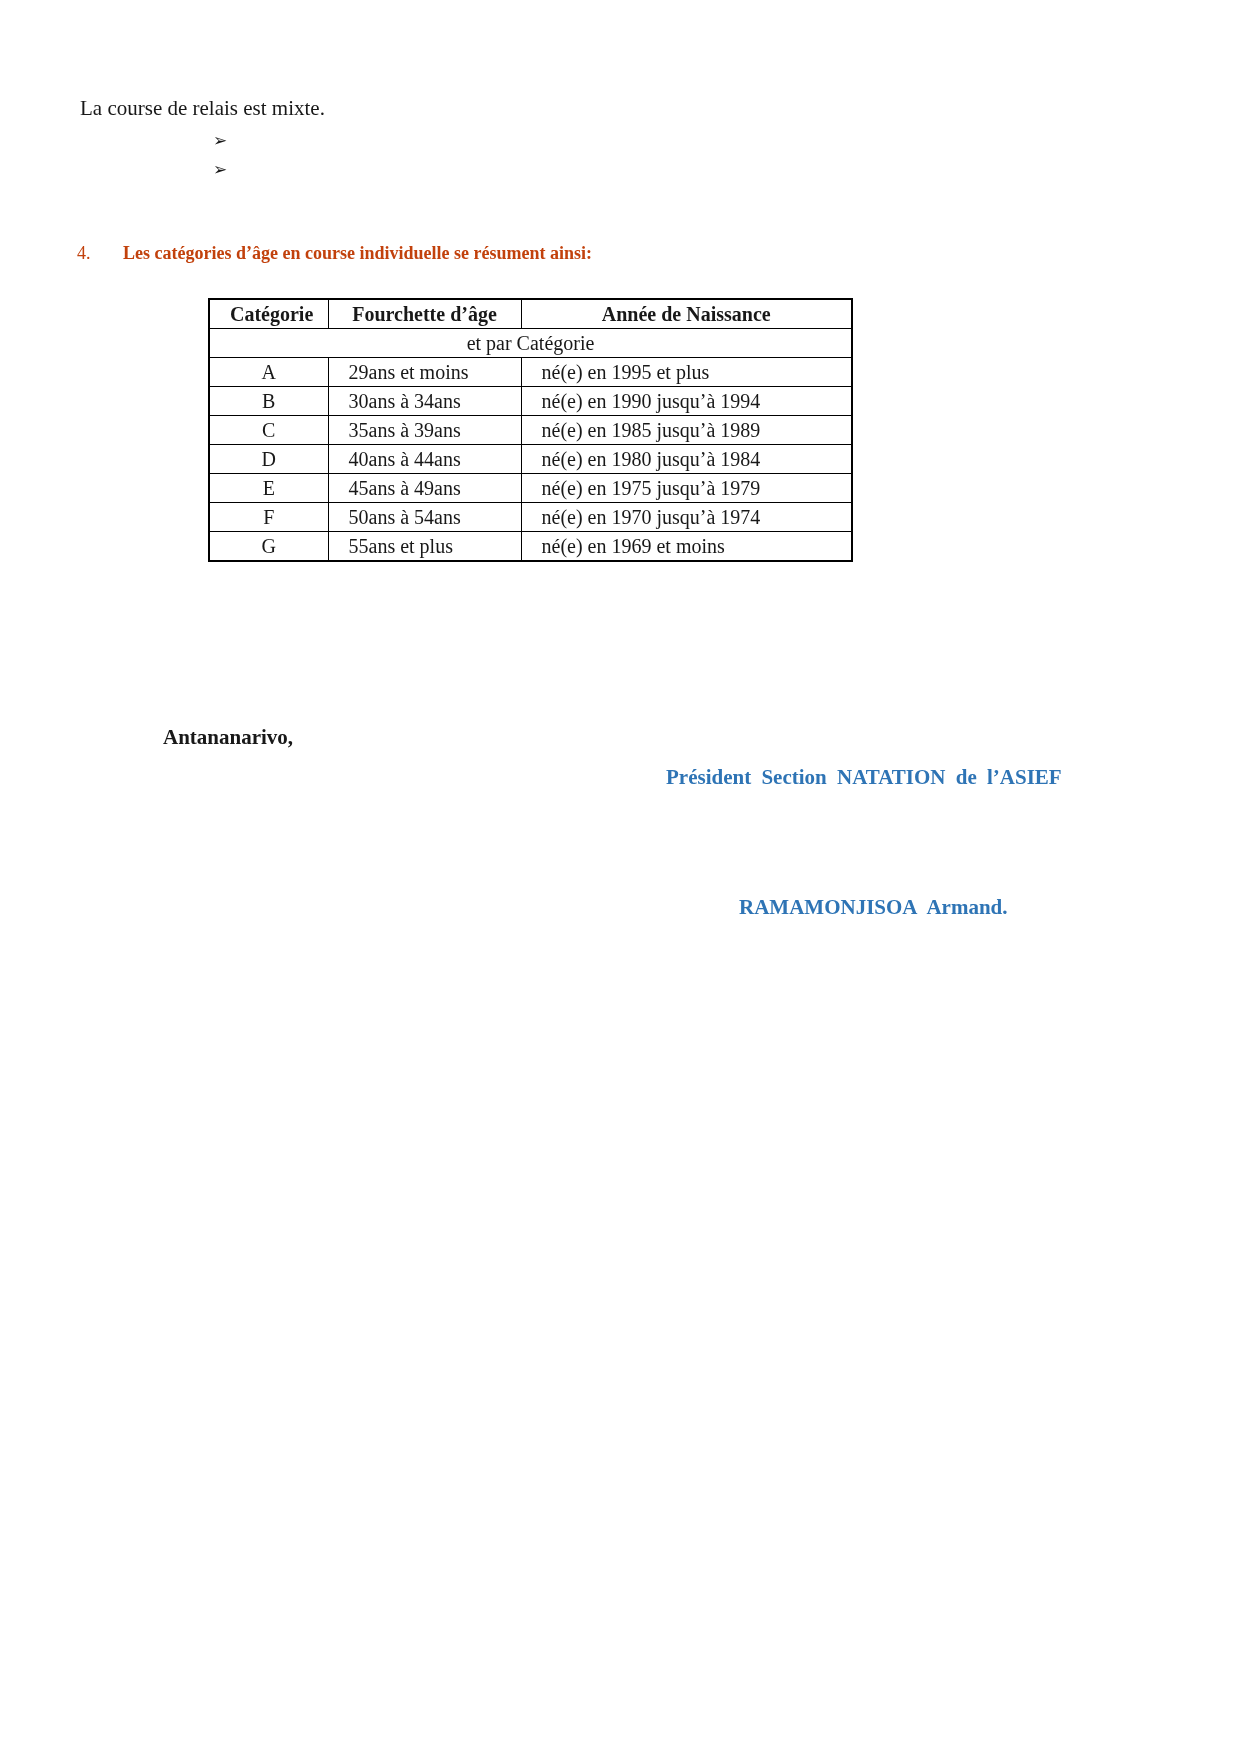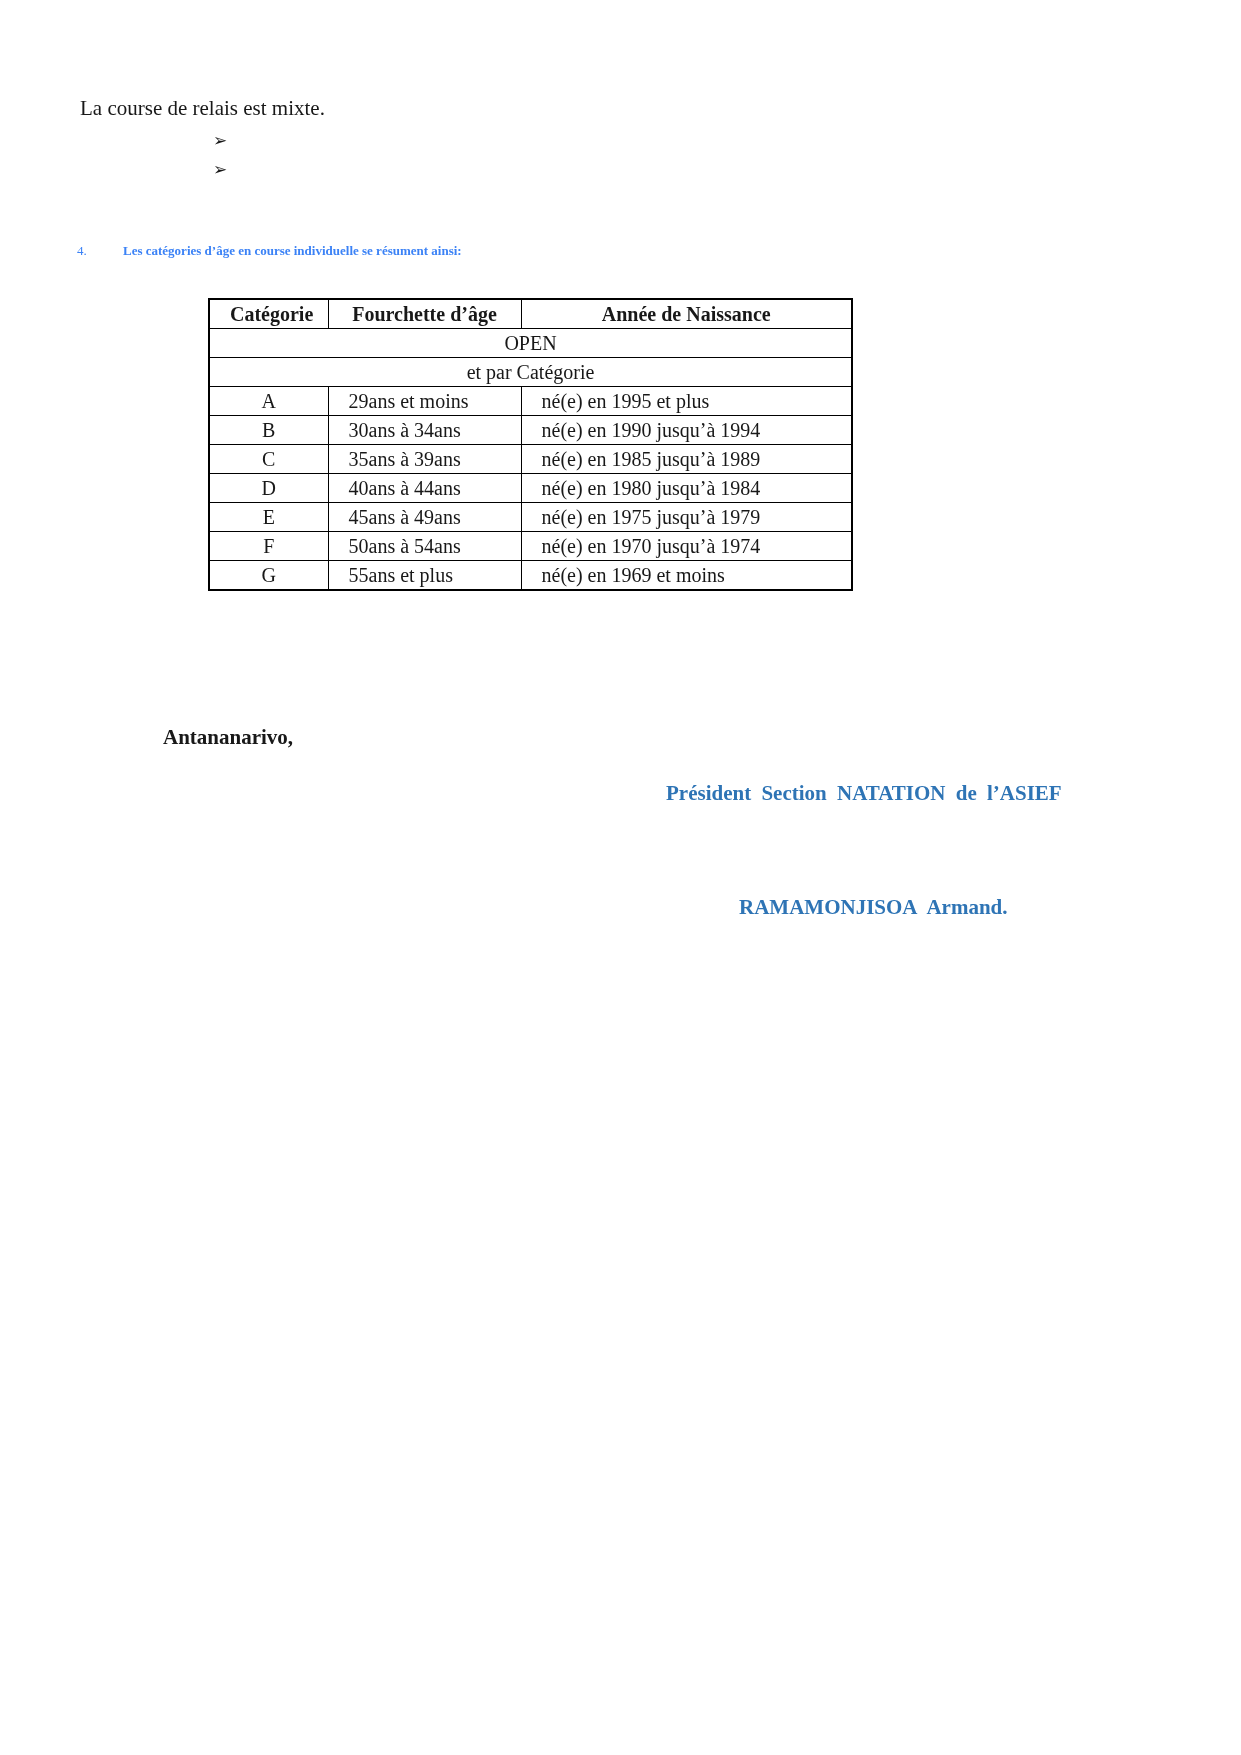--- a/index.html
+++ b/index.html
@@ -36,22 +36,22 @@
   .bullet-marker {
     font-size: 17px;
     margin-right: 22px;
     position: relative;
     top: -1px;
   }
   .section-heading {
     position: absolute;
     left: 77px;
     top: 243px;
-    font-size: 13px;
-    color: #3b82f6;
+    font-size: 18px;
+    color: #c2410c;
   }
   .section-number {
     display: inline-block;
     width: 46px;
     font-weight: normal;
   }
   .section-title {
     font-weight: bold;
   }
   .cat-table {
@@ -81,21 +81,21 @@
   .city {
     position: absolute;
     left: 163px;
     top: 704px;
     font-size: 21px;
     font-weight: bold;
   }
   .sig-title {
     position: absolute;
     left: 666px;
-    top: 760px;
+    top: 744px;
     font-size: 21px;
     font-weight: bold;
     color: #2e74b5;
     word-spacing: 5px;
   }
   .sig-name {
     position: absolute;
     left: 739px;
     top: 874px;
     font-size: 21px;
@@ -129,23 +129,20 @@
         <col class="col-year">
     </colgroup>
     <thead>
       <tr>
         <th>Catégorie</th>
         <th>Fourchette d’âge</th>
         <th>Année de Naissance</th>
       </tr>
     </thead>
     <tbody>
-      <tr class="span-row">
-        <td colspan="3">OPEN</td>
-      </tr>
       <tr class="span-row">
         <td colspan="3">et par Catégorie</td>
       </tr>
       <tr>
         <td class="cell-cat">A</td>
         <td class="cell-age">29ans et moins</td>
         <td class="cell-year">né(e) en 1995 et plus</td>
       </tr>
       <tr>
         <td class="cell-cat">B</td>

